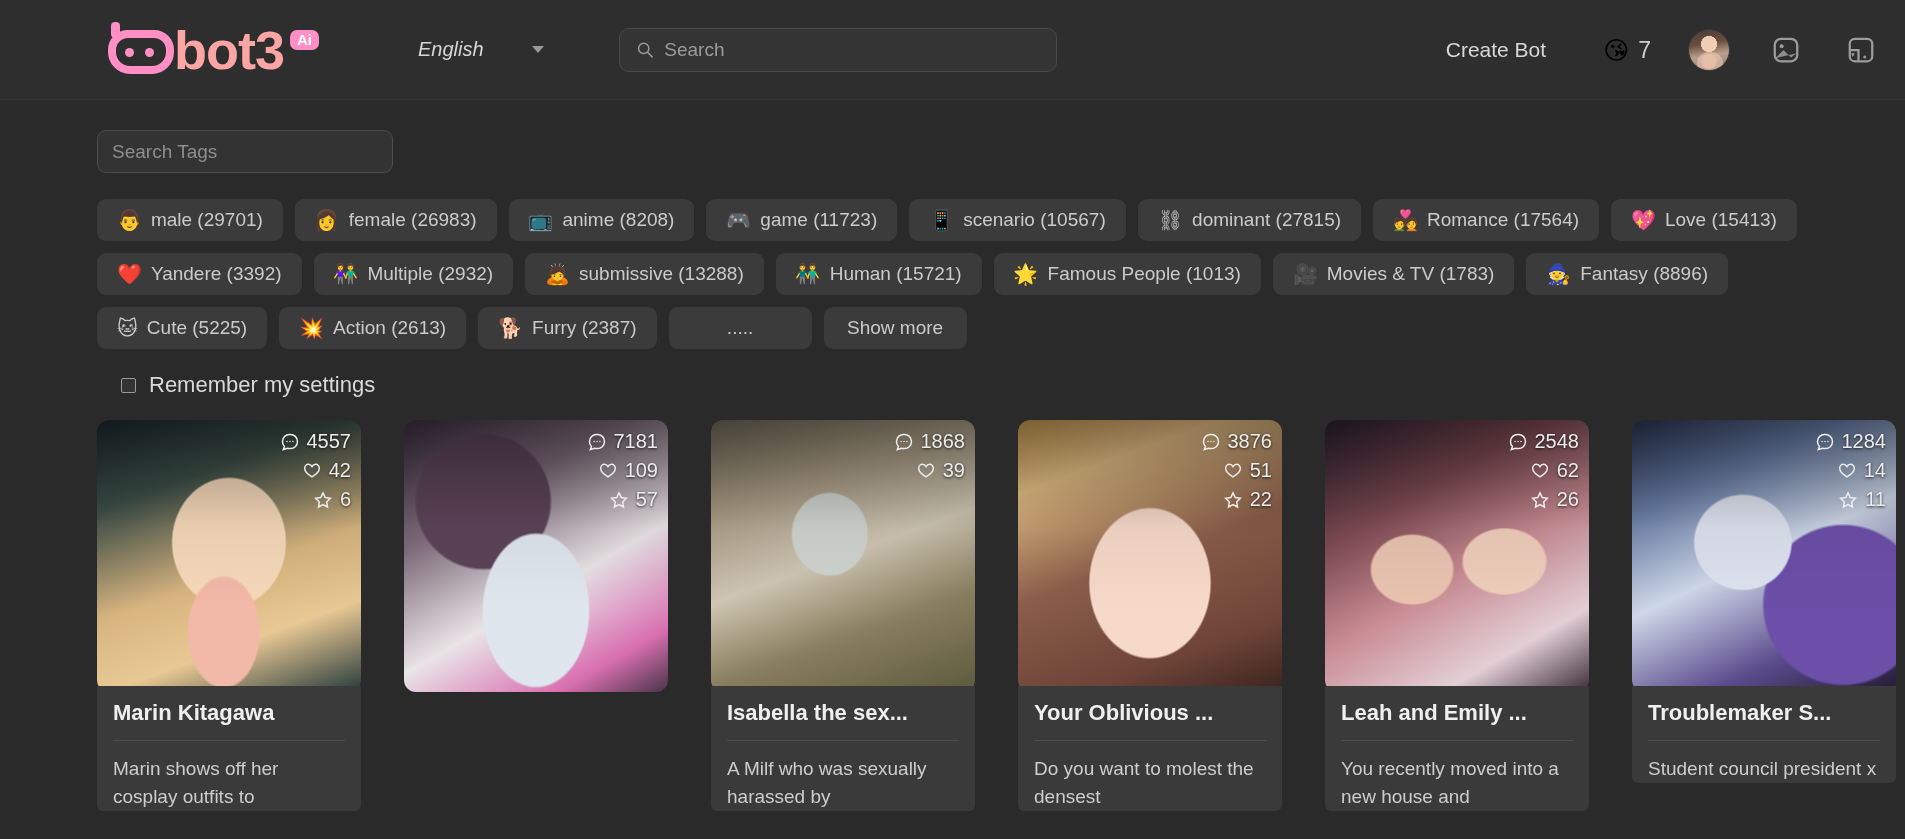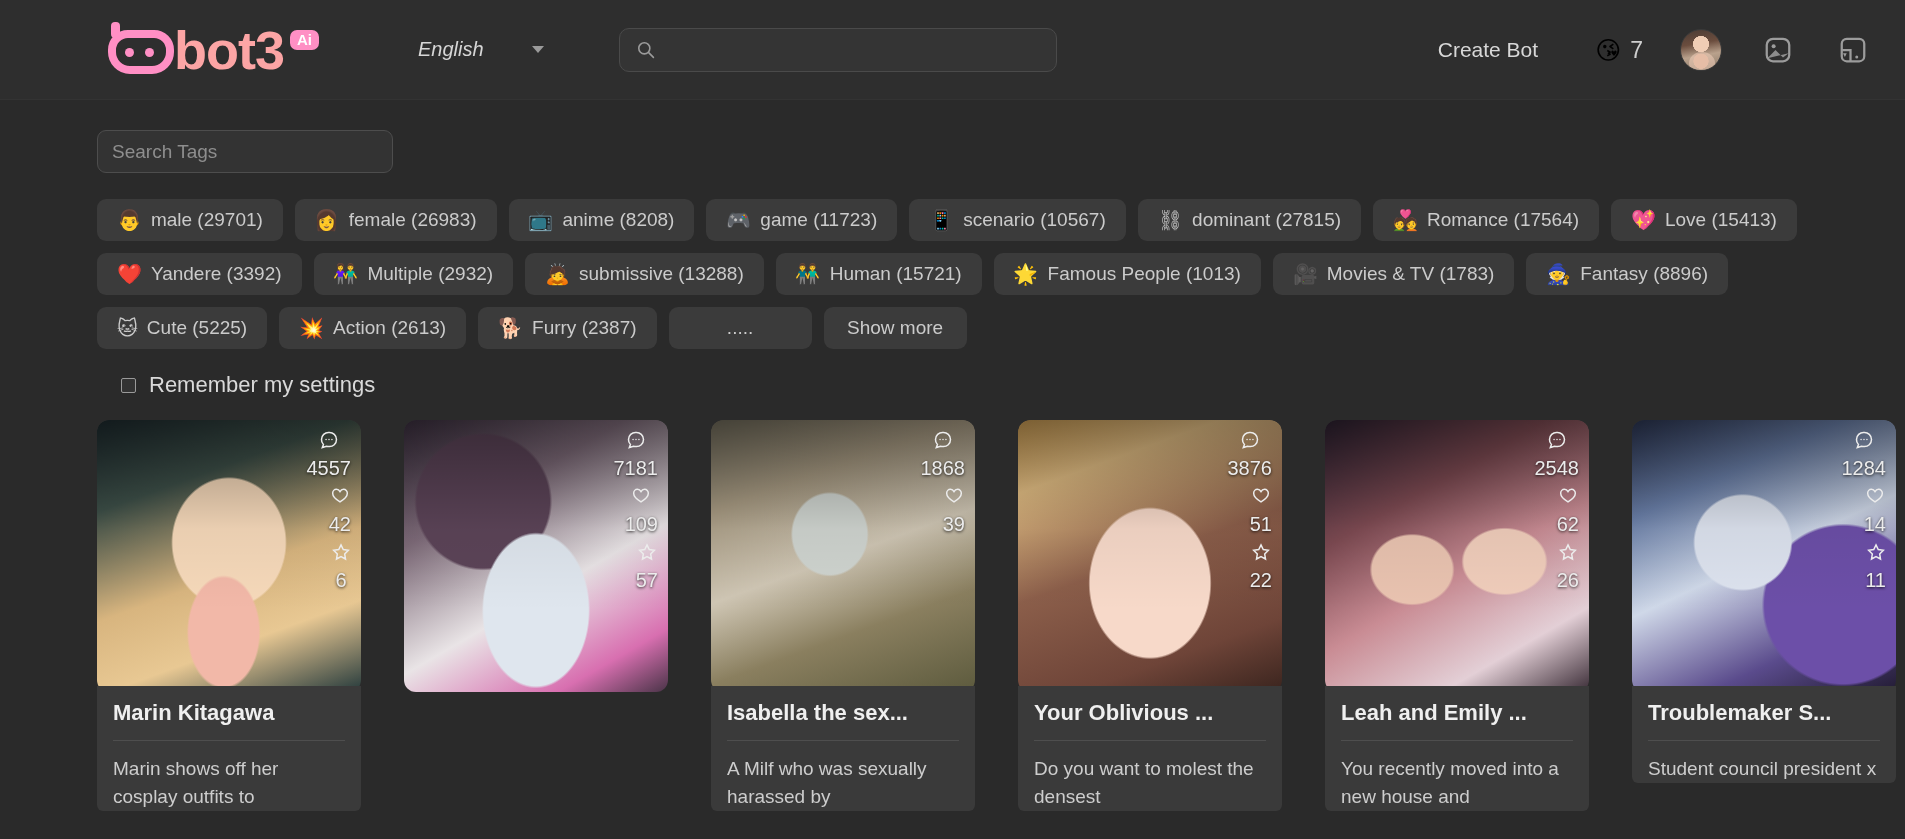--- a/index.html
+++ b/index.html
@@ -84,21 +84,21 @@
     padding: 0 16px; gap: 11px;
   }
   .search-box input {
     background: transparent; border: none; outline: none;
     color: #dcdcdc; font-size: 19px;
     font-family: inherit; width: 100%;
   }
   .search-box input::placeholder { color: #9b9b9b; }
 
   .header-right {
-    position: absolute; right: 32px; top: 0; height: 100px;
+    position: absolute; right: 24px; top: 0; height: 100px;
     display: flex; align-items: center; gap: 0;
   }
   .create-bot {
     color: #d8d8d8; font-size: 21px; cursor: pointer;
     margin-right: 57px; white-space: nowrap;
   }
   .coin-group { display: flex; align-items: center; gap: 9px; margin-right: 37px; }
   .coin-emoji { font-size: 25px; line-height: 1; }
   .coin-count { color: #cfcfcf; font-size: 23px; }
   .avatar {
@@ -189,21 +189,21 @@
     position: absolute; inset: 0;
     background: linear-gradient(180deg, rgba(0,0,0,.38) 0%, rgba(0,0,0,.05) 40%, rgba(0,0,0,0) 70%);
   }
   .stats {
     position: absolute; right: 10px; top: 10px;
     display: flex; flex-direction: column; align-items: flex-end; gap: 6px;
     color: #ececec; font-size: 20px;
     text-shadow: 0 1px 3px rgba(0,0,0,.8);
     z-index: 3;
   }
-  .stat { display: flex; align-items: center; gap: 7px; flex-direction: column; }
+  .stat { display: flex; align-items: center; gap: 7px; }
   .stat svg { display: block; }
   .card-body {
     background: #3a3a3a;
     padding: 14px 16px 0 16px;
     margin-top: -6px;
     position: relative;
     z-index: 2;
     border-radius: 0 0 6px 6px;
   }
   .card-title {
@@ -262,20 +262,21 @@
   <div class="lang-select">
     <span>English</span>
     <span class="caret"></span>
   </div>
 
   <div class="search-box">
     <svg width="19" height="19" viewBox="0 0 24 24" fill="none" stroke="#9b9b9b" stroke-width="2">
       <circle cx="10.5" cy="10.5" r="7"></circle>
         <line x1="16" y1="16" x2="22" y2="22" stroke-linecap="round"></line>
     </svg>
+    <input type="text" placeholder="Search" style="">
   </div>
 
   <div class="header-right">
     <div class="create-bot">Create Bot</div>
 
     <div class="coin-group">
       <span class="coin-emoji">😘</span>
       <span class="coin-count">7</span>
     </div>
 

